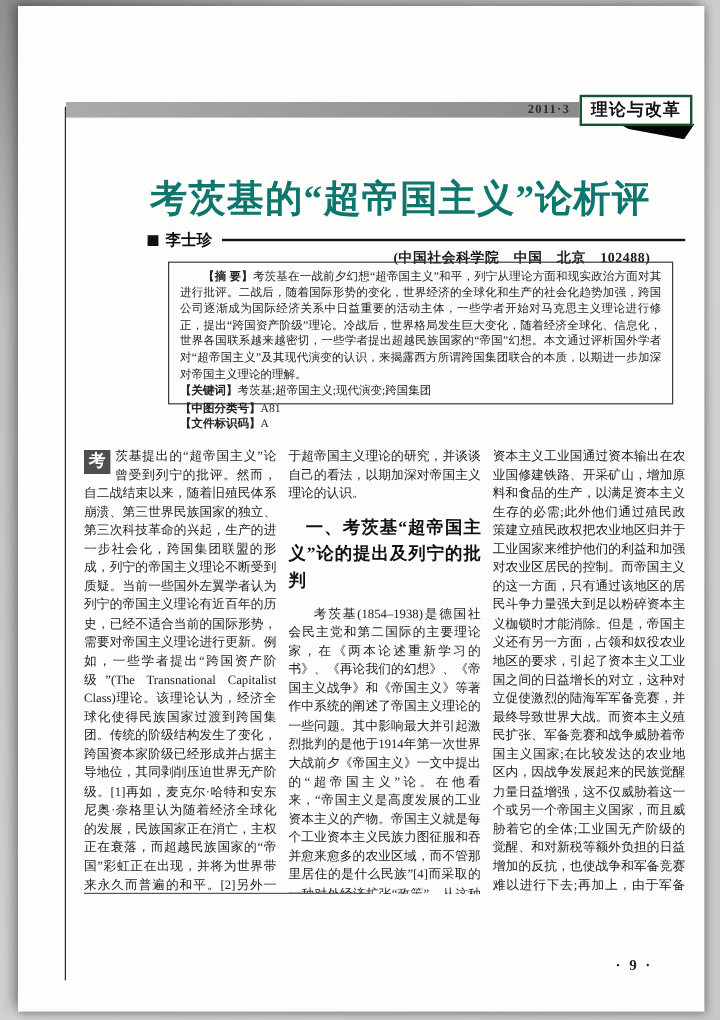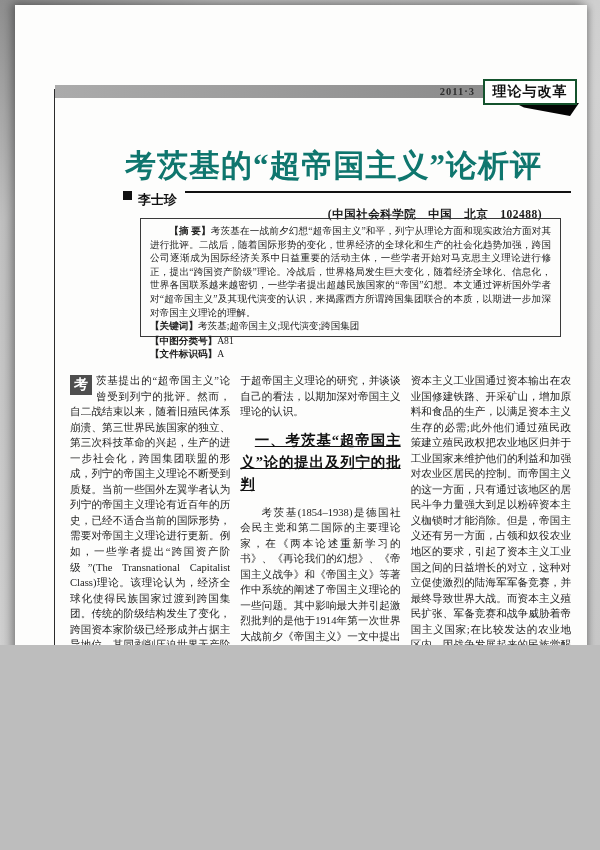--- a/index.html
+++ b/index.html
@@ -2,21 +2,21 @@
 <html><head>
 <meta charset="utf-8">
 <style>
   html,body{margin:0;padding:0;}
   body{
     width:600px;height:850px;
     font-family:"Liberation Serif","DejaVu Serif",serif;
     background:#bdbdbd;
   }
   .scan{
-    position:relative;width:600px;height:645px;overflow:hidden;
+    position:relative;width:600px;height:850px;overflow:hidden;
     background:linear-gradient(135deg,#8f8f8f 0%,#c2c2c2 18%,#d2d2d2 55%,#c7c7c7 100%);
   }
   .page{
     position:absolute;left:15px;top:5px;width:572px;height:838px;
     background:#fdfdfc;
     box-shadow:-4px -3px 10px rgba(0,0,0,.35), 2px 2px 6px rgba(0,0,0,.25);
   }
   
   .vrule{position:absolute;left:39px;top:84px;width:1px;height:728px;background:#2b2b2b;}
   
@@ -39,21 +39,21 @@
     clip-path:polygon(0 0,100% 0,86% 100%,14% 35%);
   }
   
   .title{
     position:absolute;right:45px;top:140px;width:470px;
     font-size:31px;font-weight:bold;color:#0f766e;
     text-align:right;letter-spacing:1px;white-space:nowrap;
   }
   .author-row{
     position:absolute;left:108px;top:186px;width:448px;
-    display:flex;
+    display:flex;align-items:center;
   }
   .author-bullet{width:9px;height:9px;background:#111;margin-right:6px;flex:0 0 auto;}
   .author-name{font-size:13px;font-weight:bold;color:#111;flex:0 0 auto;}
   .author-rule{flex:1 1 auto;height:2px;background:#111;margin-left:8px;}
   .affiliation{
     position:absolute;right:45px;top:202px;width:470px;
     text-align:right;font-size:11.5px;font-weight:bold;color:#1a1a1a;letter-spacing:.5px;
   }
   
   .abstract-box{
@@ -78,21 +78,21 @@
   }
   .col p{margin:0;}
   .col p.ind{text-indent:2em;}
   .dropcap{
     float:left;width:22px;height:20px;margin:2px 4px 0 0;
     background:#4e4e4e;color:#fff;font-size:14px;font-weight:bold;
     line-height:20px;text-align:center;
   }
   .col h2{
     margin:9px 0 10px 0;font-size:14.5px;line-height:22px;
-    font-weight:bold;color:#111;text-align:justify;text-indent:1em;text-decoration:underline;
+    font-weight:bold;color:#111;text-align:justify;text-indent:1em;
   }
   
   .foot-rule{position:absolute;left:55px;top:739px;width:238px;height:1px;background:#555;}
   .byline{
     position:absolute;left:55px;top:746px;width:460px;
     font-size:9.8px;color:#333;white-space:nowrap;
   }
   .byline .byline-label{color:#7d9cc0;}
   .pageno{
     position:absolute;left:498px;top:792px;

